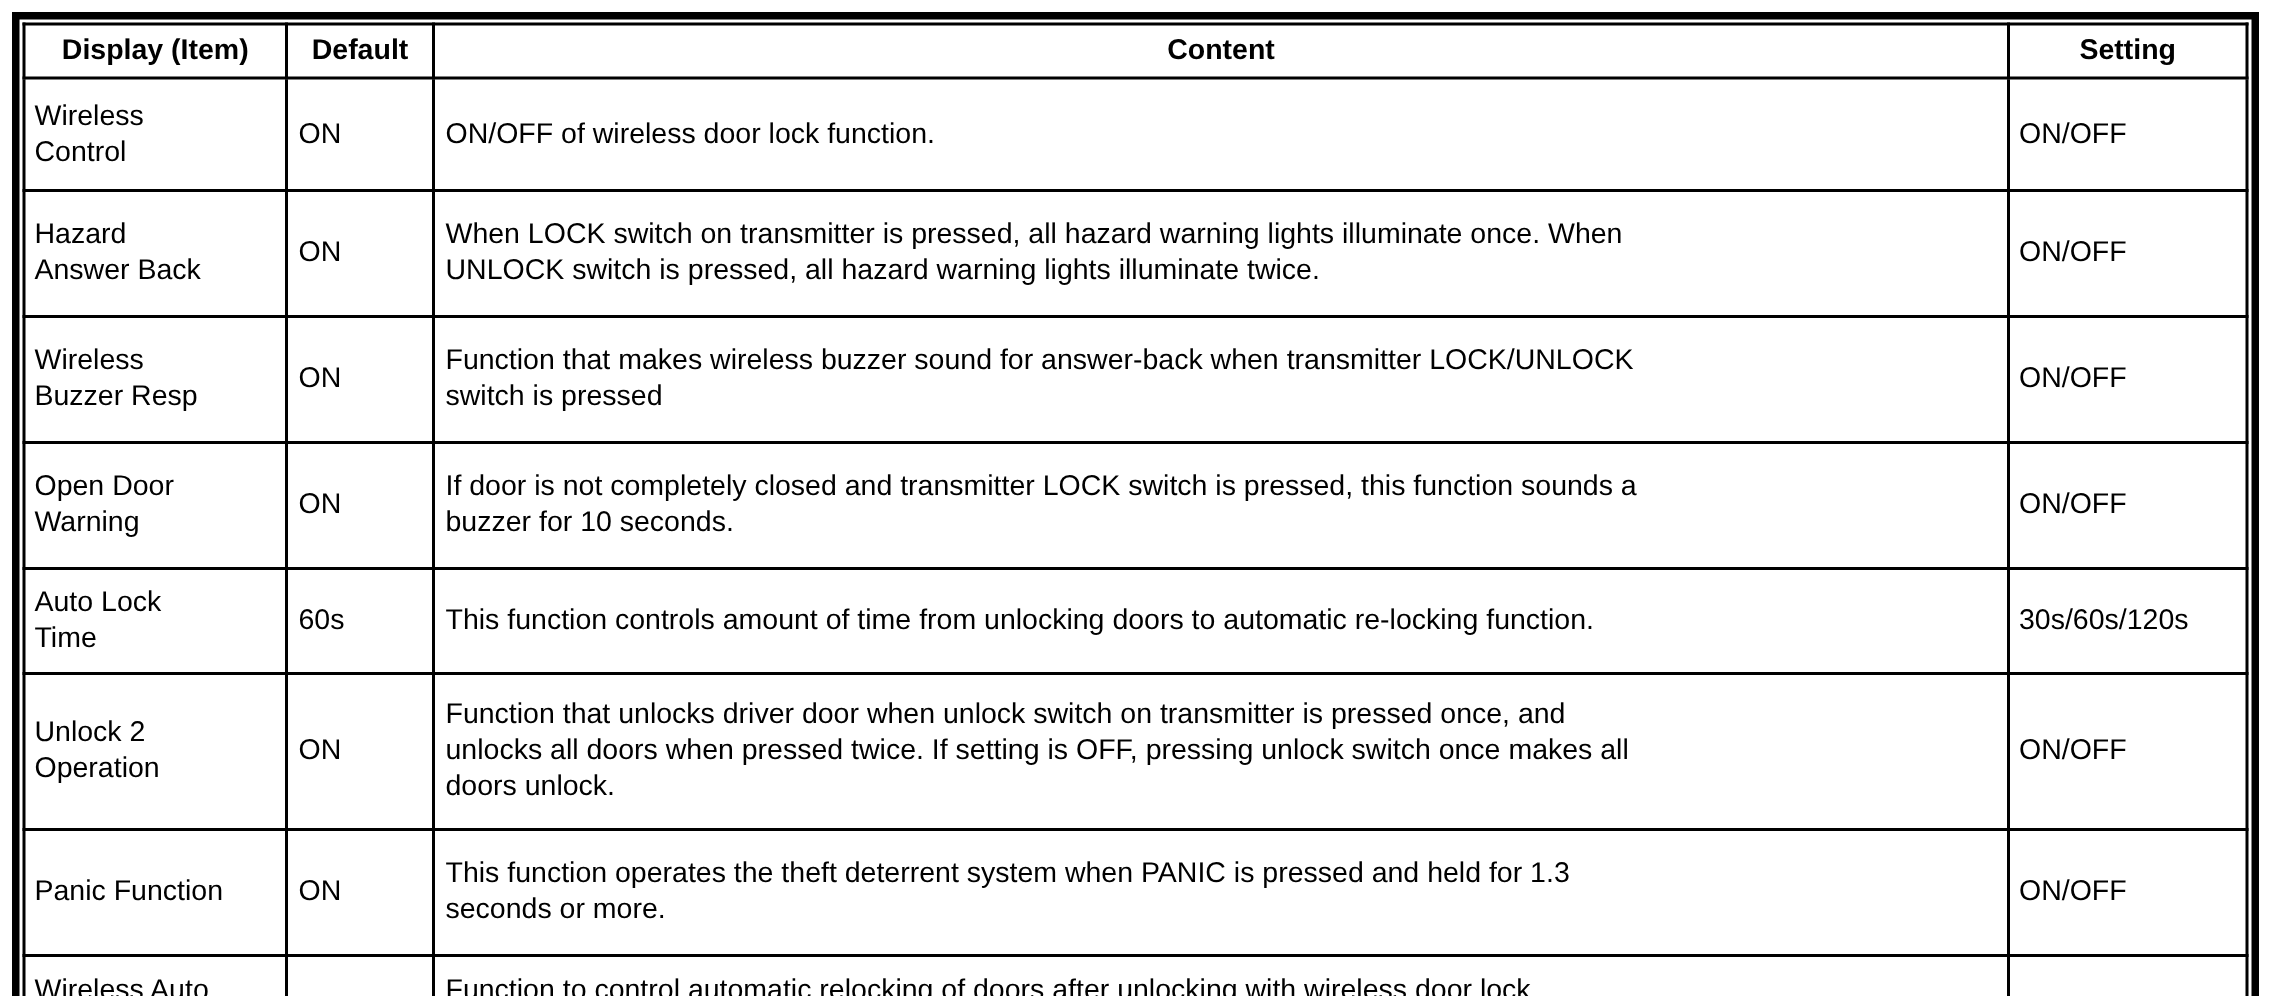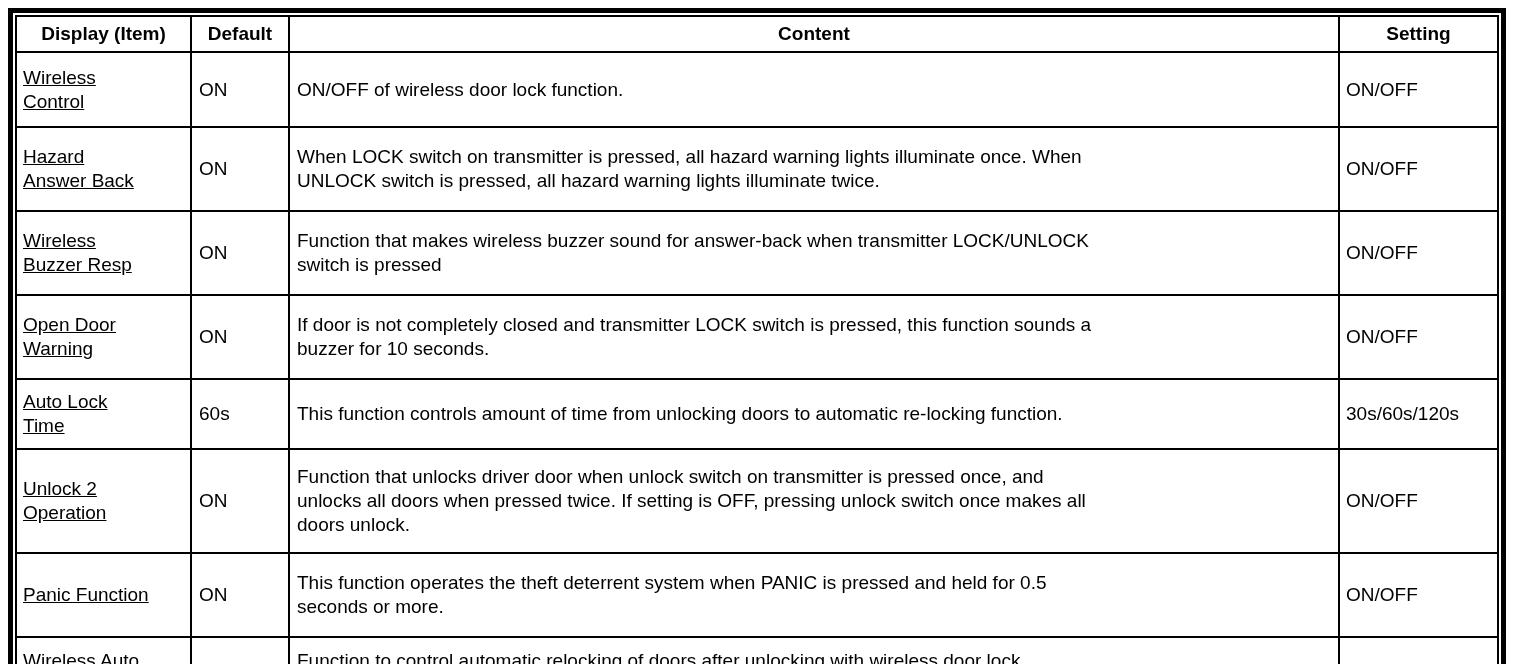--- a/index.html
+++ b/index.html
@@ -45,21 +45,20 @@
 
   th {
     font-weight: bold;
     font-size: 20px;
     padding: 2px 2px;
     white-space: nowrap;
   }
   td.col-item {
     padding: 2px 2px 2px 6px;
     white-space: pre-line;
-    text-decoration: underline;
   }
   td.col-default {
     padding: 2px 2px 2px 7px;
   }
   td.col-content {
     padding: 2px 8px 2px 7px;
     white-space: pre-line;
   }
   td.col-setting {
     padding: 2px 2px 2px 6px;
@@ -131,21 +130,21 @@
 Operation</td>
           <td class="col-default">ON</td>
           <td class="col-content">Function that unlocks driver door when unlock switch on transmitter is pressed once, and
 unlocks all doors when pressed twice. If setting is OFF, pressing unlock switch once makes all
 doors unlock.</td>
           <td class="col-setting">ON/OFF</td>
         </tr>
         <tr>
           <td class="col-item">Panic Function</td>
           <td class="col-default">ON</td>
-          <td class="col-content">This function operates the theft deterrent system when PANIC is pressed and held for 0.5
+          <td class="col-content">This function operates the theft deterrent system when PANIC is pressed and held for 1.3
 seconds or more.</td>
           <td class="col-setting">ON/OFF</td>
         </tr>
         <tr>
           <td class="col-item">Wireless Auto
 Door</td>
           <td class="col-default">ON</td>
           <td class="col-content">Function to control automatic relocking of doors after unlocking with wireless door lock
 function.</td>
           <td class="col-setting">ON/OFF</td>

